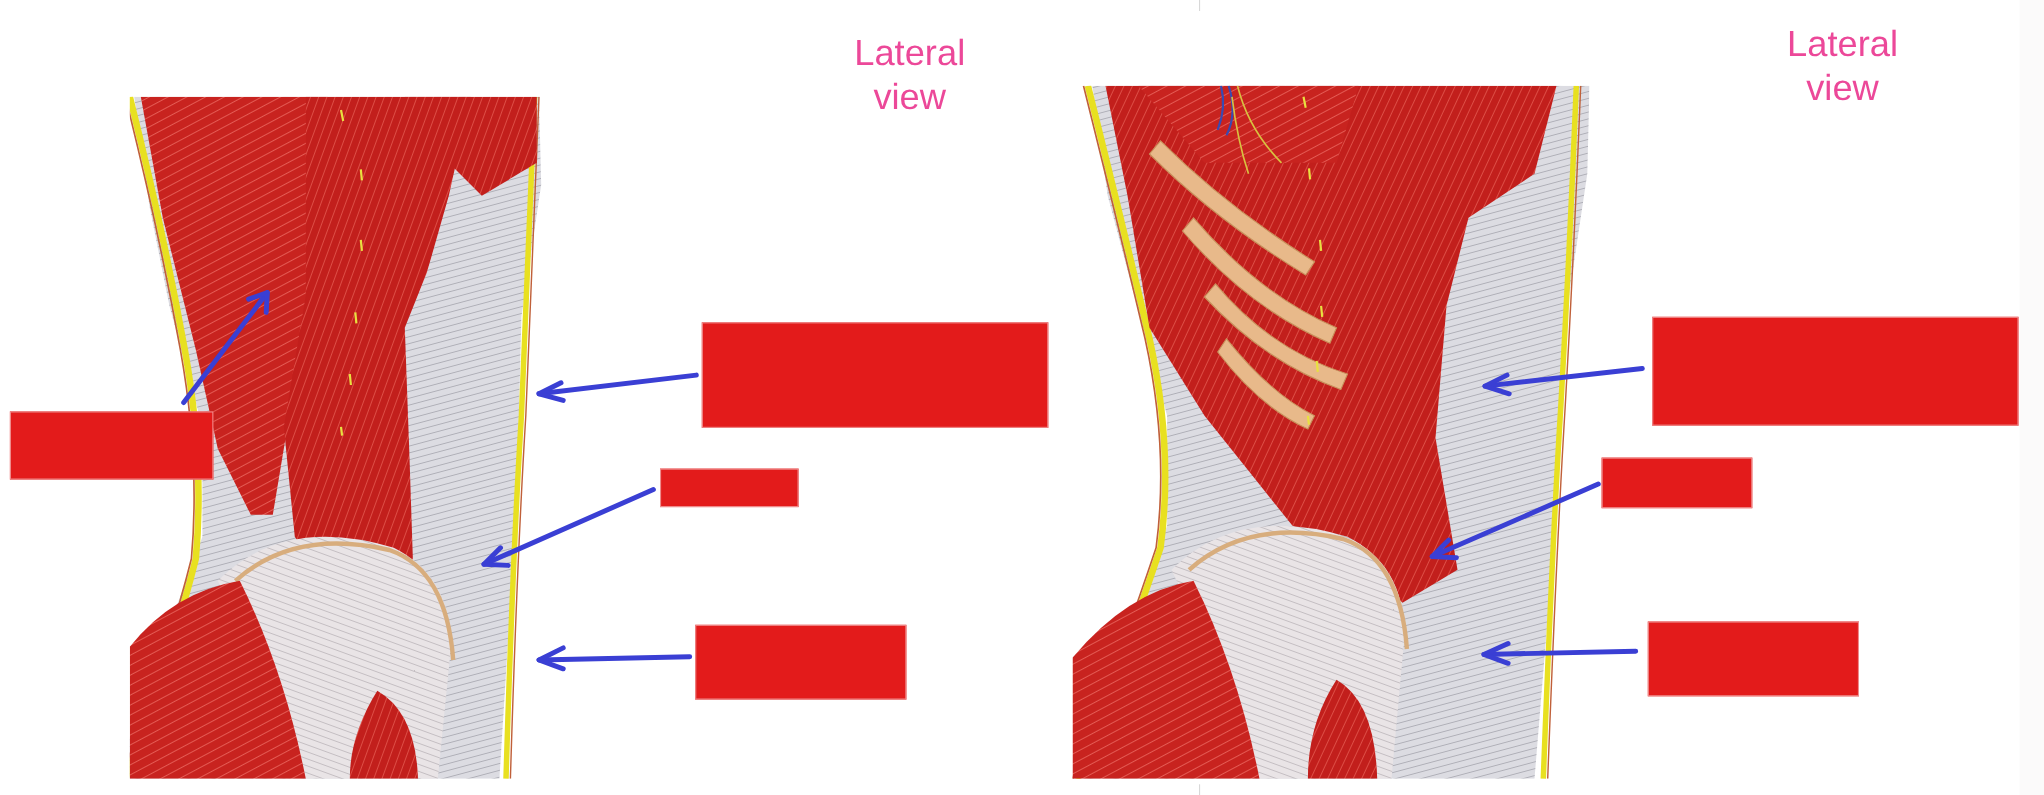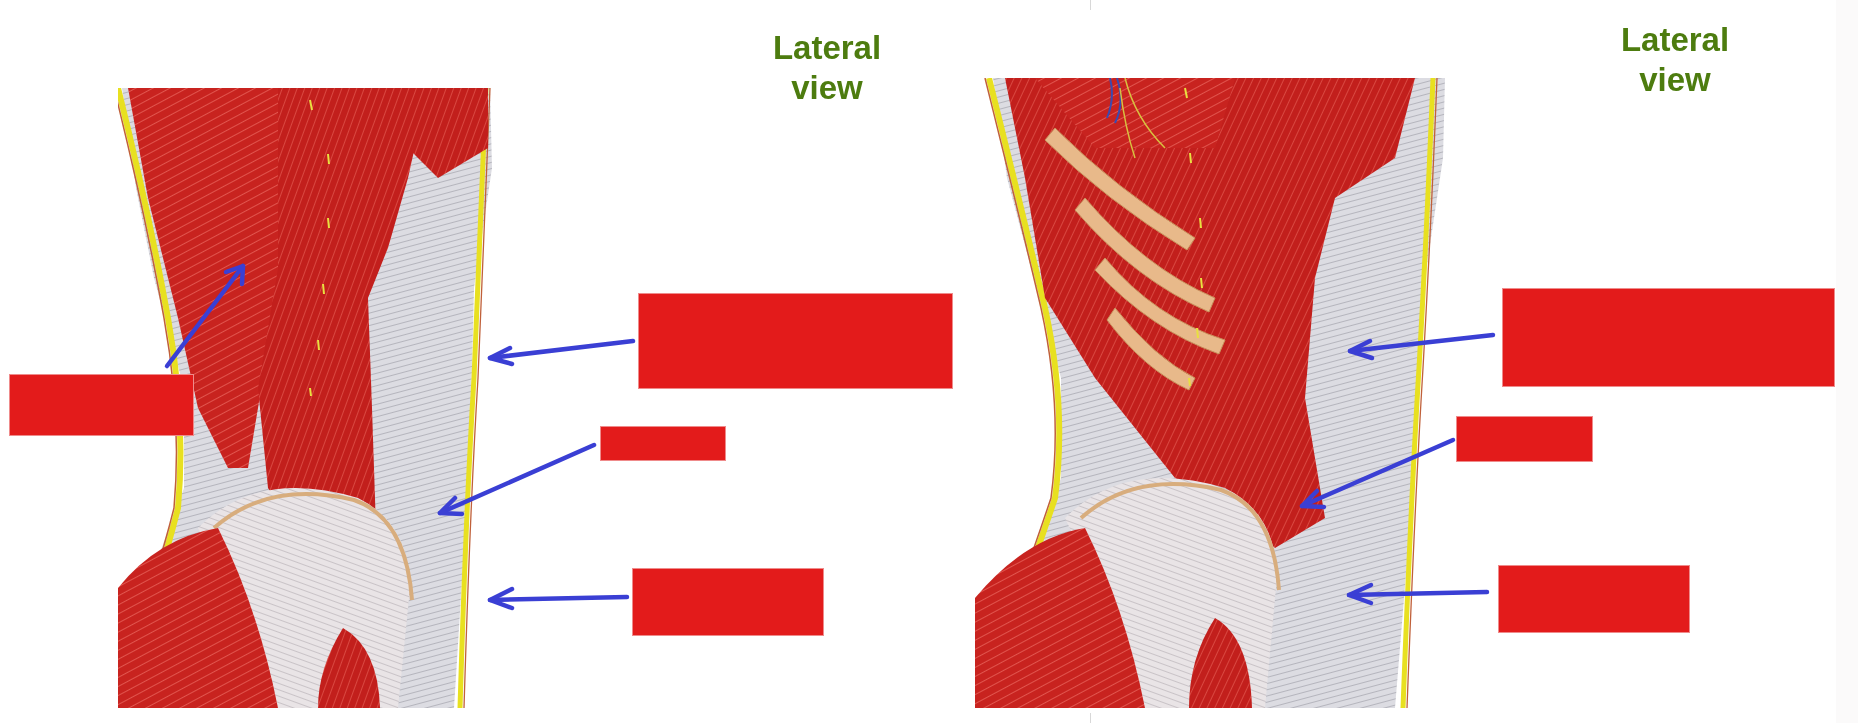--- a/index.html
+++ b/index.html
@@ -5,22 +5,22 @@
   html, body { margin: 0; padding: 0; }
   body {
     width: 1858px; height: 723px; position: relative; overflow: hidden;
     background: #ffffff;
     font-family: "Liberation Sans", sans-serif;
   }
   .right-strip { position: absolute; left: 1836px; top: 0; width: 22px; height: 723px; background: #fbfafa; }
   .divider-tick { position: absolute; left: 1090px; width: 1px; background: #d8d8d8; }
   .panel { position: absolute; top: 0; height: 723px; }
   .view-title {
-    position: absolute; text-align: center; font-weight: bold;
-    font-size: 33px; line-height: 40px; color: #4d7c0f;
+    position: absolute; text-align: center; font-weight: normal;
+    font-size: 33px; line-height: 40px; color: #ec4899;
   }
   .illustration { position: absolute; }
   .illustration svg { display: block; }
   .label-box { position: absolute; border: 1px solid #ef8b8b; box-sizing: border-box; }
   .arrows { position: absolute; left: 0; top: 0; pointer-events: none; }
 </style>
 </head>
 <body>
 
 <div class="right-strip"></div>

